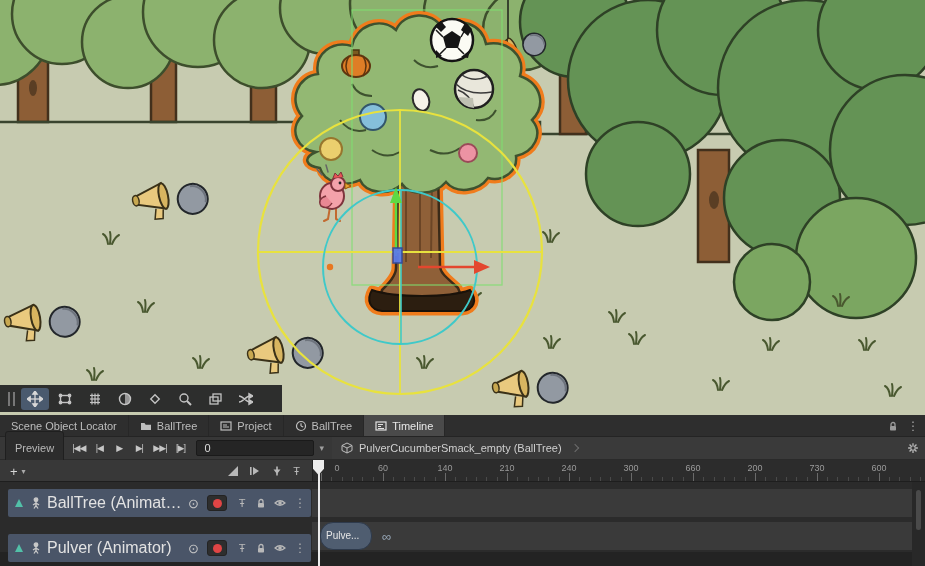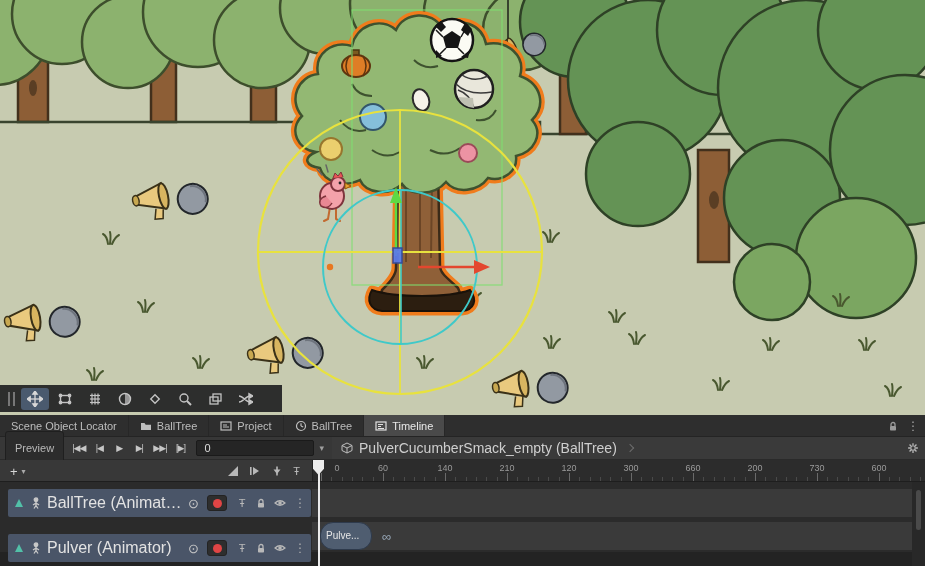--- a/index.html
+++ b/index.html
@@ -37,21 +37,21 @@
     display:flex;align-items:center;padding-left:5px;border-bottom:1px solid #2a2a2a;}
   .preview-btn{height:17px;padding:16px 9px;background:#2c2c2c;border:1px solid #1f1f1f;border-radius:3px;
     color:#b8b8b8;font-size:11px;display:flex;align-items:center;margin-right:4px;}
   .transport{display:flex;align-items:center;}
   .tr-btn{min-width:20px;padding:0 4px;height:18px;display:flex;align-items:center;justify-content:center;
     color:#c6c6c6;font-size:9px;letter-spacing:-1px;border-radius:2px;}
   .frame-field{width:118px;height:16px;margin-left:5px;background:#252525;border:1px solid #1a1a1a;
     border-radius:2px;color:#ddd;font-size:11px;line-height:14px;padding-left:8px;}
   .hdr-caret{color:#9f9f9f;font-size:9px;padding:0 6px;}
   .breadcrumb{flex:1;height:100%;margin-left:2px;background:#3a3a3a;display:flex;align-items:center;
-    gap:6px;padding-left:9px;font-size:14px;color:#cfcfcf;min-width:0;}
+    gap:6px;padding-left:9px;font-size:11px;color:#cfcfcf;min-width:0;}
   .crumb-chevron{width:6px;height:6px;border-top:1.5px solid #6d6d6d;border-right:1.5px solid #6d6d6d;
     transform:rotate(45deg);margin-left:4px;flex:none;}
   .gear-btn{width:24px;height:100%;display:flex;align-items:center;justify-content:center;color:#b5b5b5;background:#3a3a3a;}
 
   
   .tl-controls{position:absolute;top:45px;left:0;right:0;height:22px;background:#383838;border-bottom:1px solid #1e1e1e;}
   .add-btn{position:absolute;left:10px;top:2px;height:18px;display:flex;align-items:center;gap:4px;
     color:#d8d8d8;font-size:13px;}
   .add-btn .caret{font-size:8px;color:#aaa;}
   .ctrl-icons{position:absolute;right:625px;top:2px;height:18px;display:flex;align-items:center;gap:10px;color:#b8b8b8;}
@@ -429,21 +429,21 @@
             <rect x="5.2" y="1.5" width="1.6" height="9"></rect>
             <polygon points="6,9 2.5,4.5 9.5,4.5"></polygon>
           </svg>
         <span class="glyph">Ŧ</span>
       </div>
       <div class="ruler">
         <span class="rl-origin">0</span>
         <span class="rl0">60</span>
         <span class="rl1">140</span>
         <span class="rl2">210</span>
-        <span class="rl3">120</span>
+        <span class="rl3">240</span>
         <span class="rl4">300</span>
         <span class="rl5">660</span>
         <span class="rl6">200</span>
         <span class="rl7">730</span>
         <span class="rl8">600</span>
       </div>
     </div>
 
     <div class="tracks">
       <div class="lane lane1"></div>

